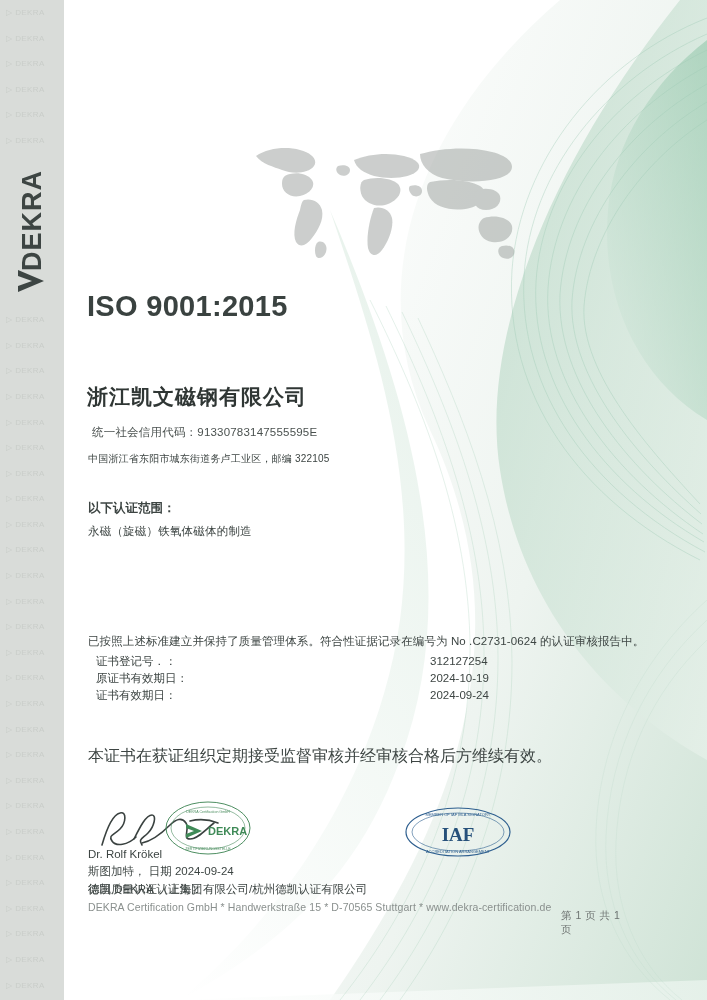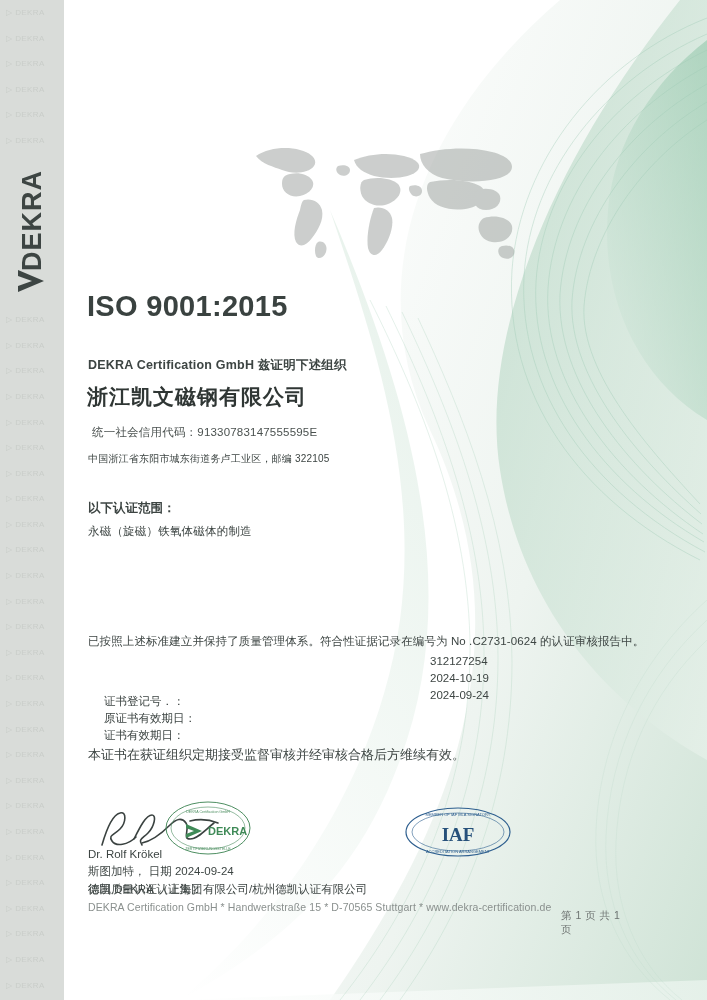--- a/index.html
+++ b/index.html
@@ -185,40 +185,39 @@
     font-size: 11.5px;
     color: #3d4543;
   }
   .dates .row {
     position: relative;
     height: 17px;
     line-height: 17px;
   }
   .dates .row .lbl {
     position: absolute;
-    left: 16px;
-    margin-top: 40px;
+    left: 8px;
   }
   .dates .row .val {
     position: absolute;
     left: 342px;
   }
 
   .note1 {
     position: absolute;
     left: 24px;
     top: 723px;
     font-size: 11.5px;
     color: #3d4543;
   }
   .note2 {
     position: absolute;
     left: 24px;
     top: 746px;
-    font-size: 13px;
+    font-size: 16px;
     color: #3d4543;
   }
 
   
   .signature {
     position: absolute;
     left: 30px;
     top: 805px;
     width: 180px;
     height: 50px;
@@ -423,21 +422,20 @@
         <path d="M244,60 C254,57 264,60 266,66 C268,73 262,80 252,80 C242,80 238,72 240,66 C241,62 242,61 244,60 Z"></path>
         <path d="M250,88 C262,84 276,88 278,96 C280,106 270,114 258,112 C246,110 242,98 246,92 C247,90 248,89 250,88 Z"></path>
         <path d="M268,116 C276,114 282,118 280,124 C278,130 270,130 266,126 C263,122 264,117 268,116 Z"></path>
         <path d="M104,36 C110,34 116,36 116,40 C116,45 110,47 106,45 C102,43 101,38 104,36 Z"></path>
         <path d="M176,56 C182,54 188,56 188,61 C188,66 182,68 178,65 C175,62 174,58 176,56 Z"></path>
       </g>
     </svg>
 
     <div class="iso-title">ISO 9001:2015</div>
 
-    <div class="line-certifier">DEKRA Certification GmbH 兹证明下述组织</div>
     <div class="org-name">浙江凯文磁钢有限公司</div>
     <div class="credit-code">统一社会信用代码：91330783147555595E</div>
     <div class="address">中国浙江省东阳市城东街道务卢工业区，邮编 322105</div>
 
     <div class="scope-heading">以下认证范围：</div>
     <div class="scope-text">永磁（旋磁）铁氧体磁体的制造</div>
 
     <div class="statement">已按照上述标准建立并保持了质量管理体系。符合性证据记录在编号为 No .C2731-0624 的认证审核报告中。</div>
 
     <div class="dates">

